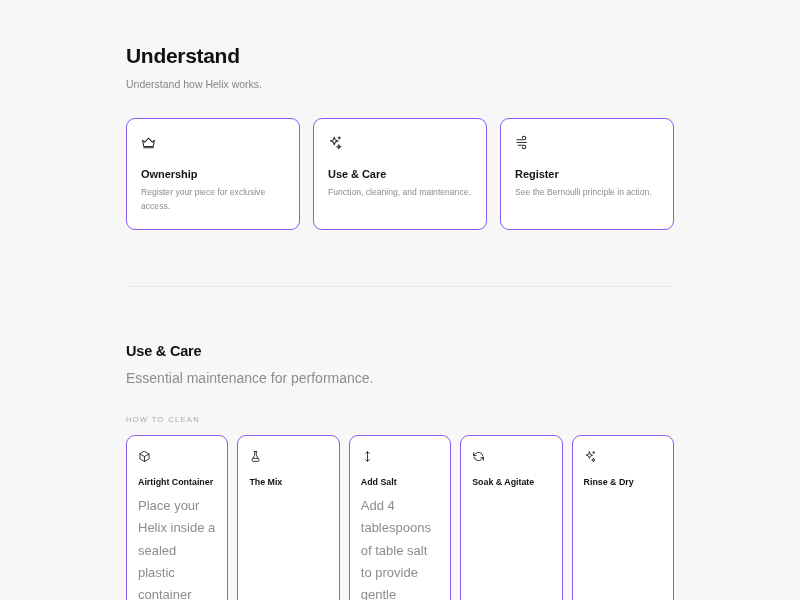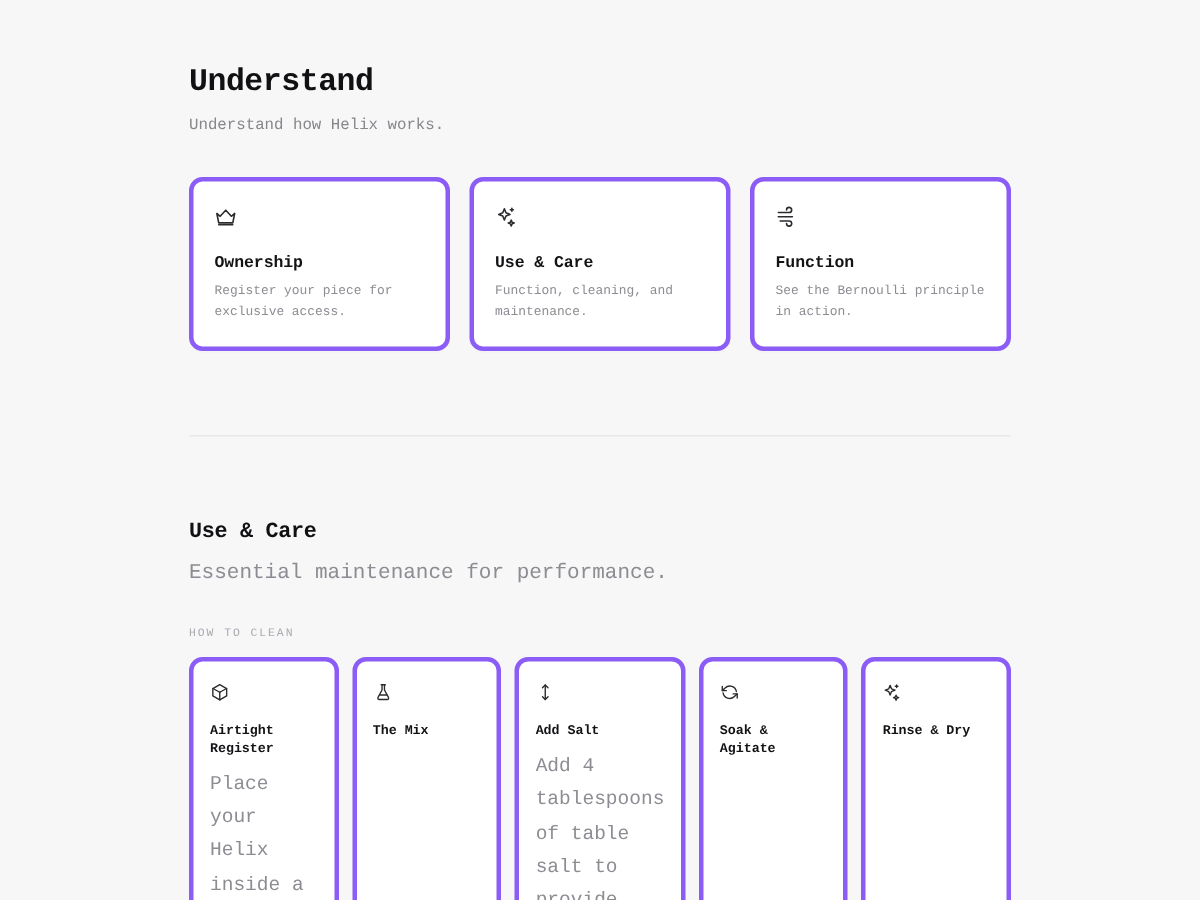--- a/index.html
+++ b/index.html
@@ -16,21 +16,20 @@
     font-family: "Liberation Sans", sans-serif;
     -webkit-font-smoothing: antialiased;
     color: #1a1a1a;
   }
 
   .page {
     width: 700px;
     height: 600px;
     position: relative;
     overflow: hidden;
-    font-family: Liberation Mono, monospace;
   }
 
   .container {
     position: absolute;
     left: 126px;
     top: 0;
     width: 548px;
   }
 
   
@@ -56,21 +55,21 @@
   
   .grid-3 {
     margin-top: 26px;
     display: grid;
     grid-template-columns: repeat(3, 1fr);
     gap: 13px;
   }
 
   .card {
     background: #ffffff;
-    border: 3px solid #8b5cf6;
+    border: 1px solid #8b5cf6;
     border-radius: 9px;
     padding: 15px 14px 16px 14px;
     box-shadow: 0 1px 1px rgba(16,16,20,0.015);
   }
 
   .card-icon {
     height: 17px;
     display: flex;
     align-items: center;
     color: #2b2b2f;
@@ -202,21 +201,21 @@
         </div>
 
         <div class="card">
           <div class="card-icon">
             <svg width="15" height="15" viewBox="0 0 24 24" fill="none" stroke="currentColor" stroke-width="1.7" stroke-linecap="round" stroke-linejoin="round">
               <path d="M3 7.5h11.5a2.75 2.75 0 1 0-2.75-2.75"></path>
               <path d="M3 12h15"></path>
               <path d="M5 16.5h9.5a2.75 2.75 0 1 1-2.75 2.75"></path>
             </svg>
           </div>
-          <div class="card-title">Function</div>
+          <div class="card-title">Register</div>
           <div class="card-desc">See the Bernoulli principle in action.</div>
         </div>
 
       </div>
 
       <div class="divider"></div>
     </section>
 
     <section class="section-usecare">
       <h2 class="section-title">Use &amp; Care</h2>
@@ -228,21 +227,21 @@
 
         <div class="card">
           <div class="card-icon">
             <svg width="13" height="13" viewBox="0 0 24 24" fill="none" stroke="currentColor" stroke-width="1.7" stroke-linecap="round" stroke-linejoin="round">
               <path d="M12 2.6l8.5 4.9v9l-8.5 4.9-8.5-4.9v-9z"></path>
               <path d="M12 12v9.4"></path>
               <path d="M12 12L3.6 7.4"></path>
               <path d="M12 12l8.4-4.6"></path>
             </svg>
           </div>
-          <div class="card-title">Airtight Register</div>
+          <div class="card-title">Airtight Container</div>
           <div class="card-desc">Place your Helix inside a sealed plastic container large enough to submerge it.</div>
         </div>
 
         <div class="card">
           <div class="card-icon">
             <svg width="13" height="13" viewBox="0 0 24 24" fill="none" stroke="currentColor" stroke-width="1.7" stroke-linecap="round" stroke-linejoin="round">
               <path d="M9.5 2.8h5"></path>
               <path d="M10.5 2.8v6.4L5.6 18.3a1.7 1.7 0 0 0 1.5 2.6h9.8a1.7 1.7 0 0 0 1.5-2.6L13.5 9.2V2.8"></path>
               <path d="M7.6 15.4h8.8"></path>
             </svg>

